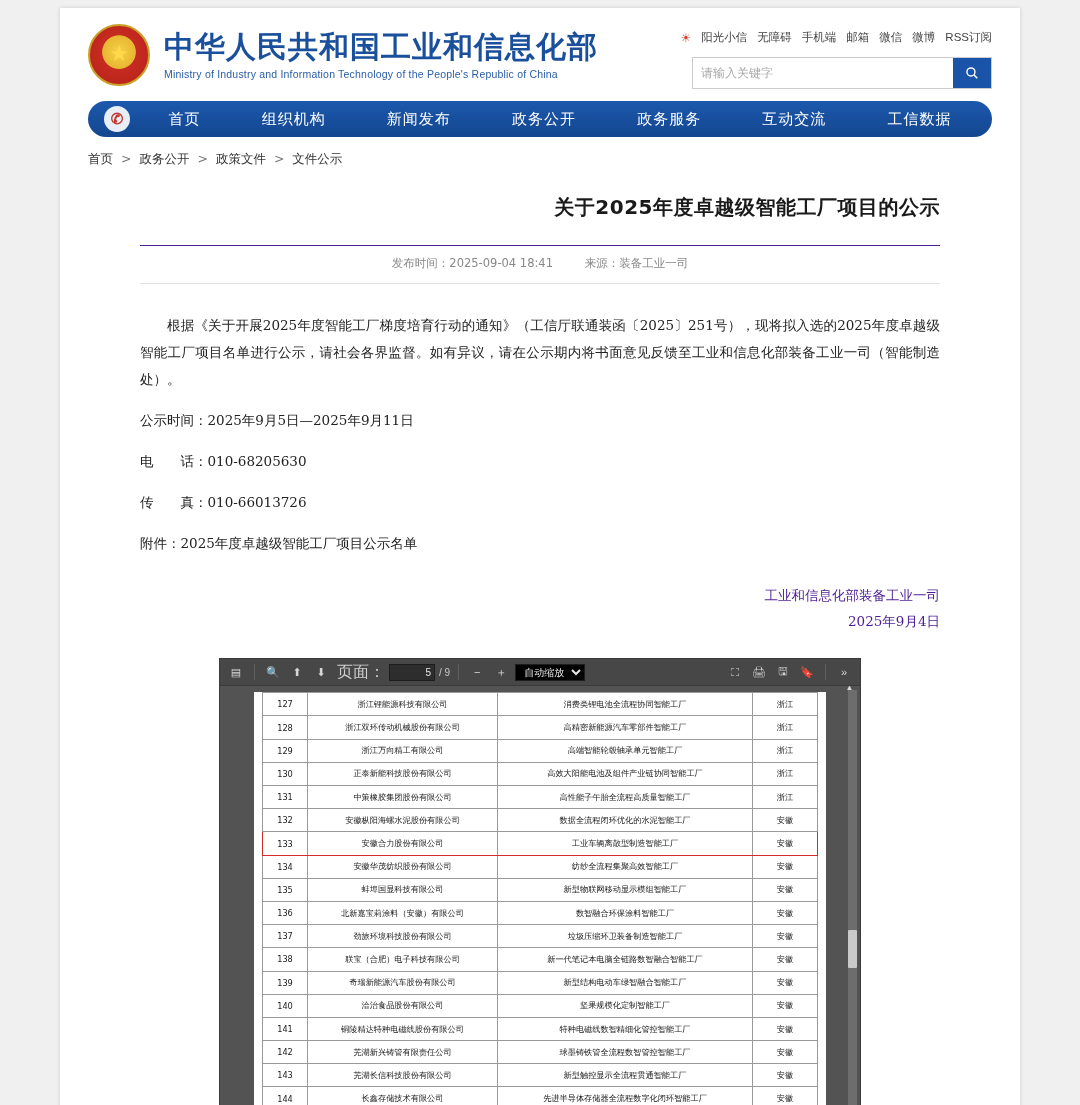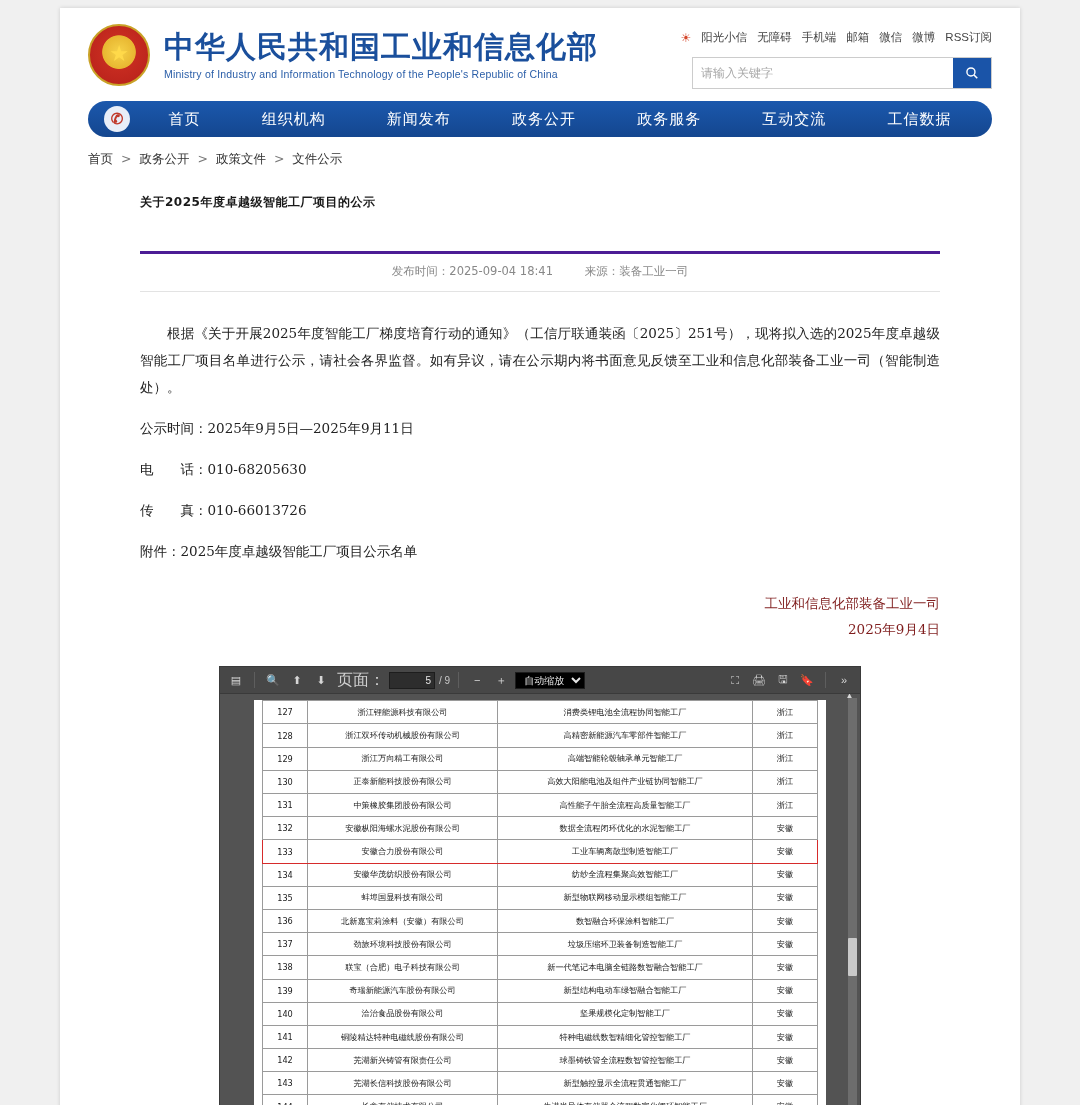--- a/index.html
+++ b/index.html
@@ -159,54 +159,54 @@
     color: #333;
     font-family: "DejaVu Sans", sans-serif;
   }
   .breadcrumb .sep { color: #777; margin: 0 4px; }
 
   
   .article {
     margin: 18px 80px 0 80px;
   }
   .article h1 {
-    text-align: left;
-    font-size: 12px;
+    text-align: right;
+    font-size: 20px;
     font-family: "DejaVu Sans", sans-serif;
     color: #1a1a1a;
-    margin: 26px 0 40px 0;
+    margin: 26px 0 24px 0;
     letter-spacing: 0.5px;
   }
   .meta {
     text-align: center;
     font-size: 11.5px;
     color: #888;
     padding: 10px 0 12px 0;
-    border-top: 3px solid #4c1d95;
+    border-top: 1px solid #4c1d95;
     border-bottom: 1px solid #e3e3e3;
     font-family: "DejaVu Sans", sans-serif;
   }
   .meta span { margin: 0 14px; }
   .body-text {
     margin-top: 28px;
     font-family: "DejaVu Serif", serif;
     font-size: 13.5px;
     color: #222;
     line-height: 2.0;
     text-align: justify;
   }
   .body-text p { margin: 0 0 14px 0; }
   .indent { text-indent: 2em; }
   .contact-line { margin: 0; }
   .sign {
     margin-top: 26px;
     text-align: right;
     font-family: "DejaVu Serif", serif;
     font-size: 13.5px;
-    color: #7f1d1d;
+    color: #4c1d95;
     line-height: 1.9;
   }
 
   
   .pdf-wrap {
     margin: 24px auto 0 auto;
     width: 640px;
     background: #474747;
     border: 1px solid #3a3a3a;
   }

